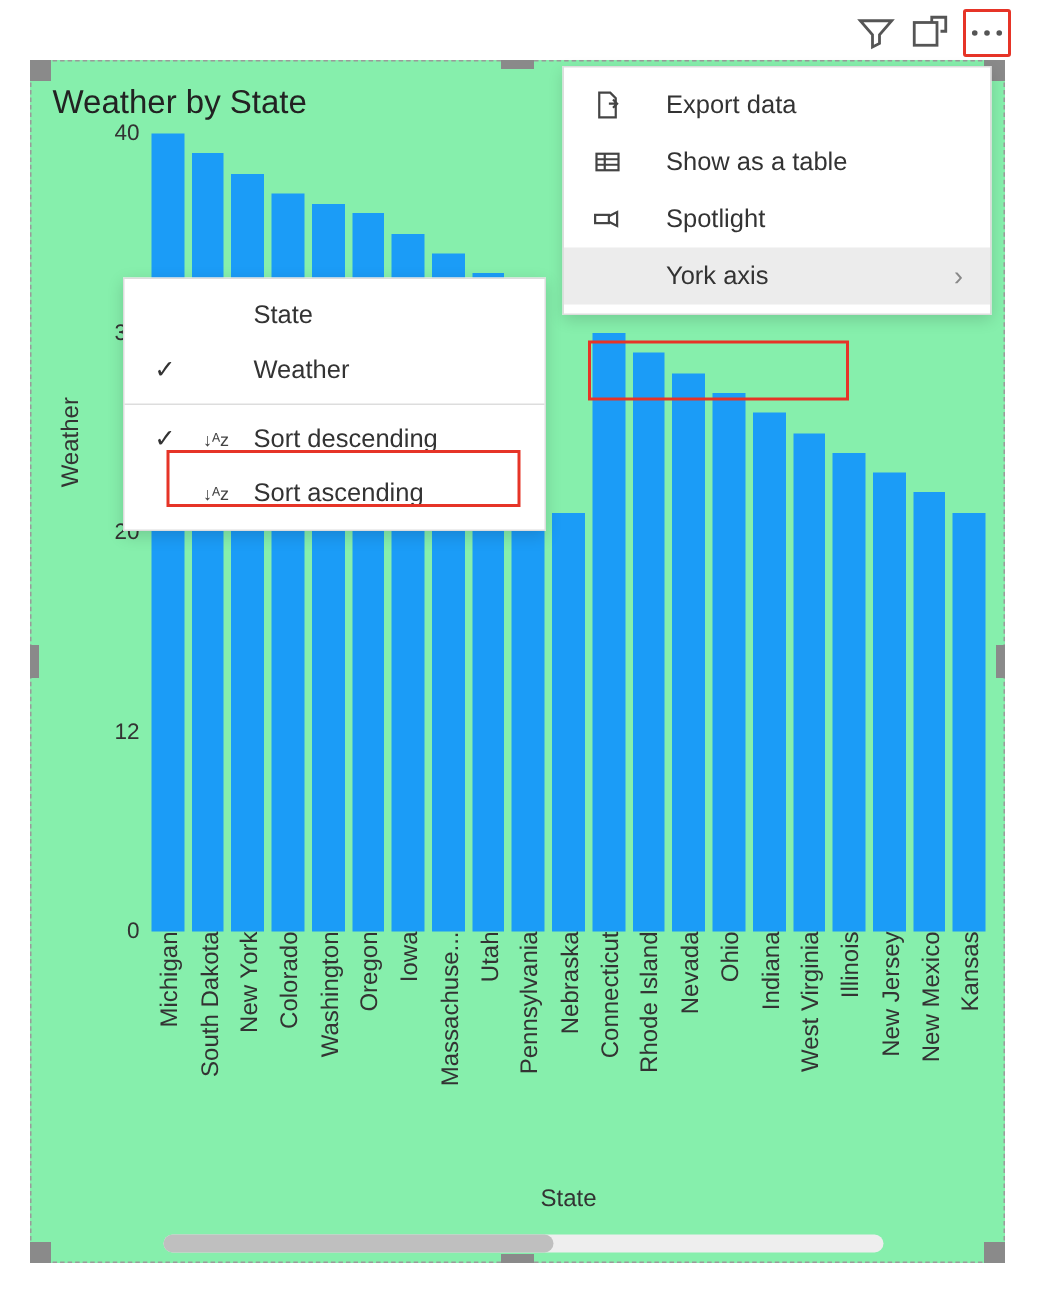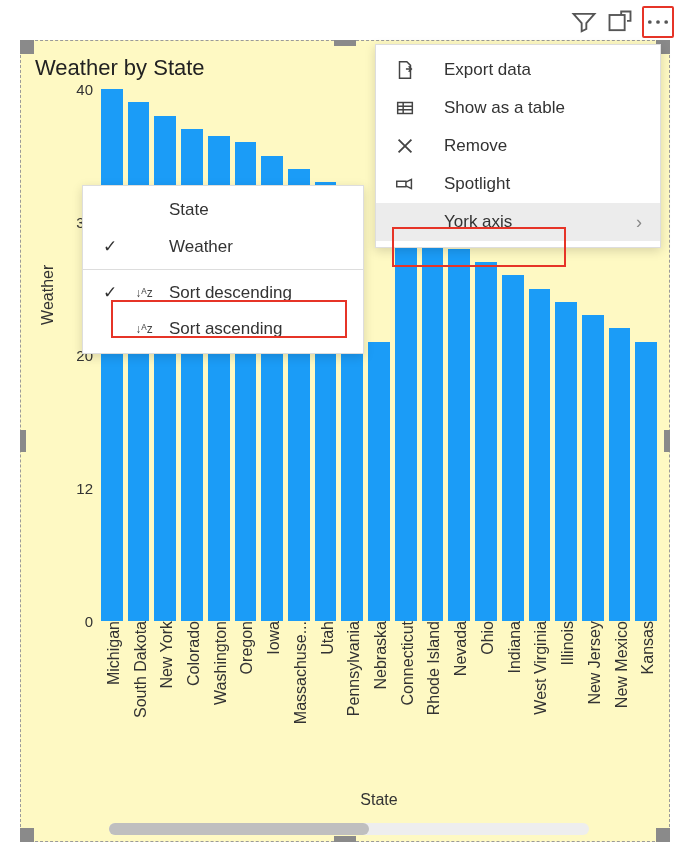--- a/index.html
+++ b/index.html
@@ -2,21 +2,21 @@
 <html><head>
 <meta charset="utf-8">
 <style>
   html,body{margin:0;padding:0;font-family:"Segoe UI",Arial,sans-serif;background:#fff;}
   .stage{position:relative;width:692px;height:861px;}
   .topbar{position:absolute;top:6px;right:18px;display:flex;gap:8px;align-items:center;}
   .topbar .tb-btn{width:28px;height:28px;display:flex;align-items:center;justify-content:center;color:#555;}
   .redbox{border:2px solid #e63427;border-radius:2px;}
   .visual-frame{
     position:absolute;left:20px;top:40px;width:648px;height:800px;
-    border:1px dashed #9a9a9a;background:#fef9c3;
+    border:1px dashed #9a9a9a;background:#86efac;
   }
   .corner{position:absolute;width:14px;height:14px;background:#8a8a8a;}
   .corner.tl{left:-1px;top:-1px;} .corner.tr{right:-1px;top:-1px;}
   .corner.bl{left:-1px;bottom:-1px;} .corner.br{right:-1px;bottom:-1px;}
   .midhandle{position:absolute;background:#8a8a8a;}
   .midhandle.top{left:50%;top:-1px;width:22px;height:6px;margin-left:-11px;}
   .midhandle.bot{left:50%;bottom:-1px;width:22px;height:6px;margin-left:-11px;}
   .midhandle.left{left:-1px;top:50%;width:6px;height:22px;margin-top:-11px;}
   .midhandle.right{right:-1px;top:50%;width:6px;height:22px;margin-top:-11px;}
   .chart-title{position:absolute;left:14px;top:14px;font-size:22px;color:#222;font-weight:400;}
@@ -194,26 +194,20 @@
       <span>Export data</span>
     </div>
     <div class="menu-item">
       <svg class="mi-icon" viewBox="0 0 24 24" fill="none" stroke="currentColor" stroke-width="1.6">
           <rect x="4" y="6" width="16" height="12"></rect>
           <path d="M4 10h16M4 14h16M10 6v12"></path>
         </svg>
       <span>Show as a table</span>
     </div>
     <div class="menu-item">
-      <svg class="mi-icon" viewBox="0 0 24 24" fill="none" stroke="currentColor" stroke-width="2">
-          <path d="M5 5l14 14M19 5L5 19"></path>
-        </svg>
-      <span>Remove</span>
-    </div>
-    <div class="menu-item">
       <svg class="mi-icon" viewBox="0 0 24 24" fill="none" stroke="currentColor" stroke-width="1.6">
           <rect x="3" y="9" width="10" height="6"></rect>
           <path d="M13 10l6-3v10l-6-3"></path>
         </svg>
       <span>Spotlight</span>
     </div>
     <div class="menu-item hl">
       <span class="mi-icon"></span>
       <span>York axis</span>
       <span class="chev">›</span>

